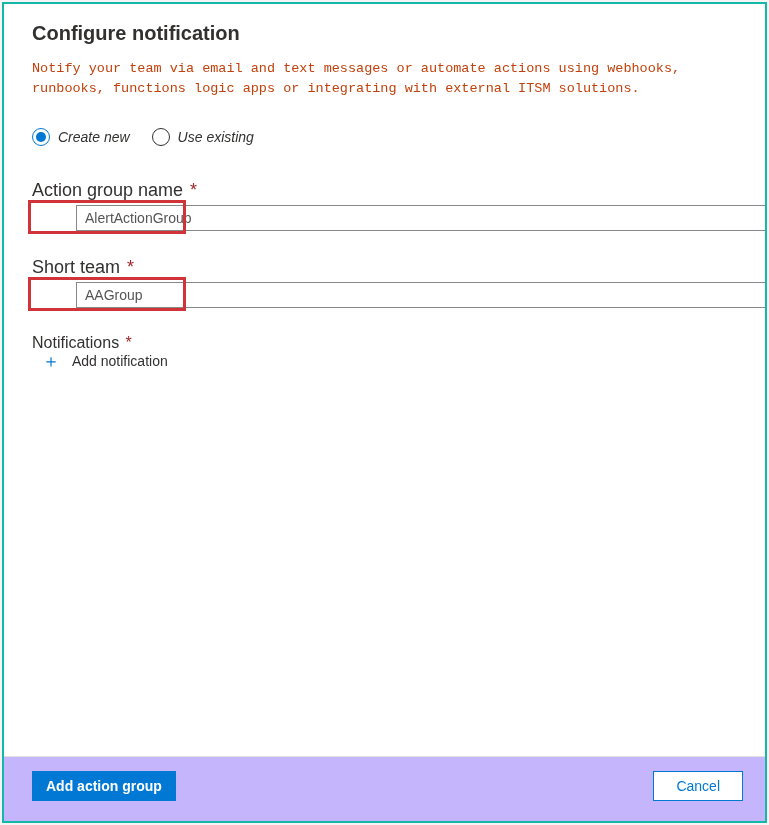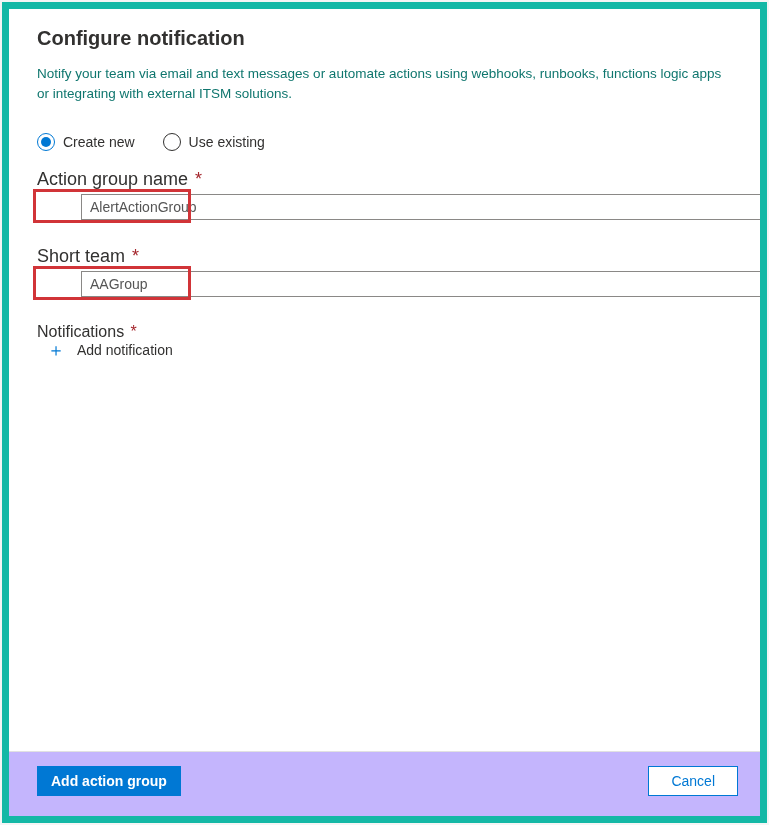--- a/index.html
+++ b/index.html
@@ -8,47 +8,49 @@
       background: #f5f5f5;
       width: 769px;
       height: 825px;
       position: relative;
     }
     .panel {
       background: #ffffff;
       width: 765px;
       height: 821px;
       margin: 2px;
-      border: 7px solid #14b8a6;
+      border: 2px solid #14b8a6;
       display: flex;
       flex-direction: column;
       position: relative;
     }
     .content {
       flex: 1;
       padding: 18px 28px 20px 28px;
       overflow: auto;
     }
     h1.title {
       font-size: 20px;
       font-weight: 600;
       color: #323130;
       margin-bottom: 14px;
     }
     .description {
-      color: #0f766e;
+      color: #c2410c;
       font-size: 13.5px;
       line-height: 1.5;
       margin-bottom: 28px;
+      font-family: Liberation Mono, monospace;
     }
     .radio-row {
       display: flex;
       align-items: center;
-      gap: 28px;
-      margin-bottom: 18px;
+      gap: 22px;
+      margin-bottom: 34px;
+      font-style: italic;
     }
     .radio-option {
       display: flex;
       align-items: center;
       gap: 8px;
       cursor: pointer;
       font-size: 14px;
       color: #323130;
     }
     .radio-outer {

